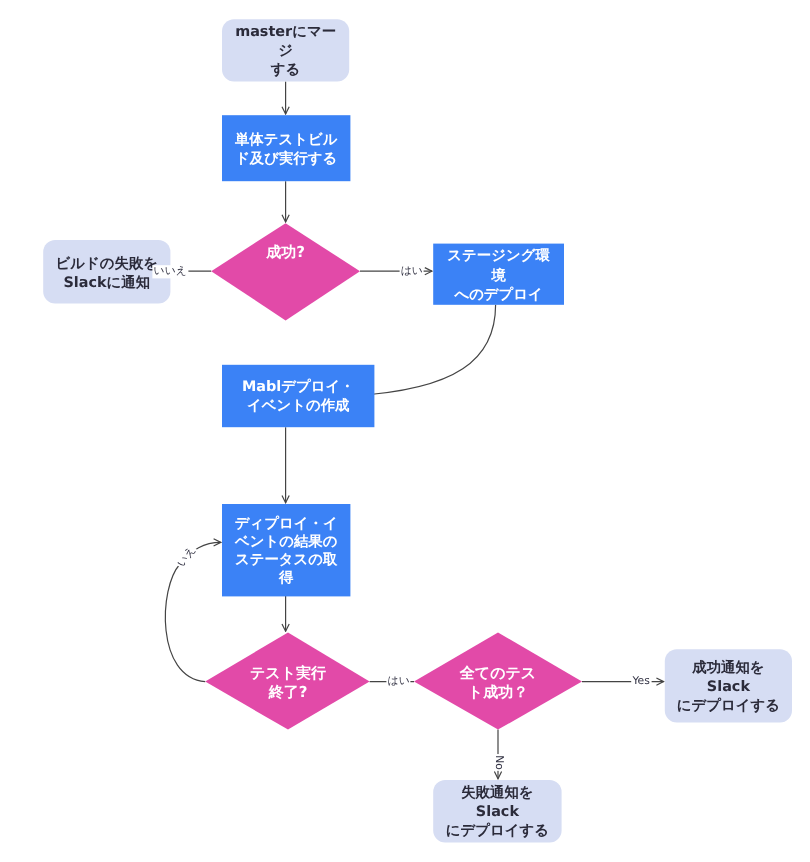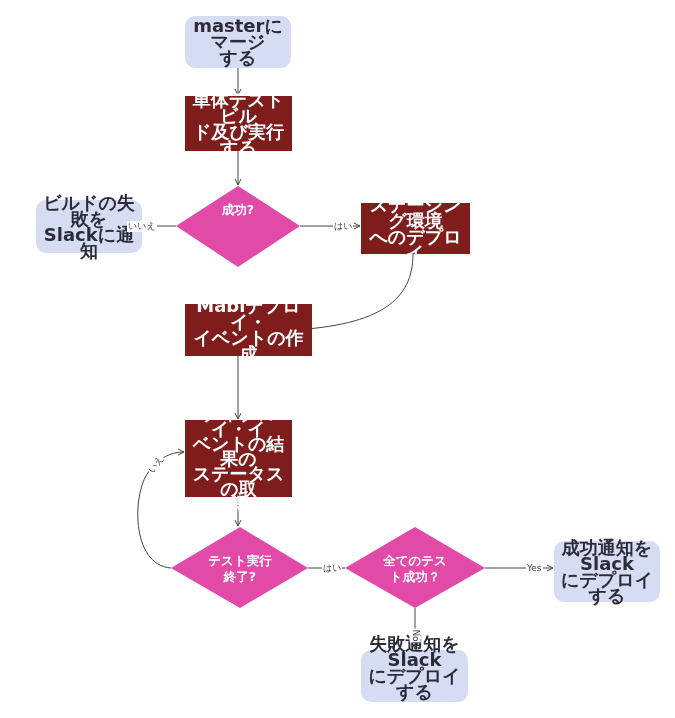--- a/index.html
+++ b/index.html
@@ -19,33 +19,33 @@
       left: 0; top: 0;
       width: 675px; height: 718px;
     }
     .node {
       position: absolute;
       display: flex;
       align-items: center;
       justify-content: center;
       text-align: center;
       font-weight: bold;
-      font-size: 18px;
+      font-size: 12px;
       line-height: 16px;
       box-sizing: border-box;
       padding: 2px 6px;
       white-space: pre-line;
     }
     .terminal {
       background: #d6ddf3;
       color: #2b2b3a;
       border-radius: 10px;
     }
     .process {
-      background: #7f1d1d;
+      background: #3b82f6;
       color: #ffffff;
       border-radius: 0;
     }
     .decision-label {
       position: absolute;
       display: flex;
       align-items: center;
       justify-content: center;
       text-align: center;
       color: #ffffff;

